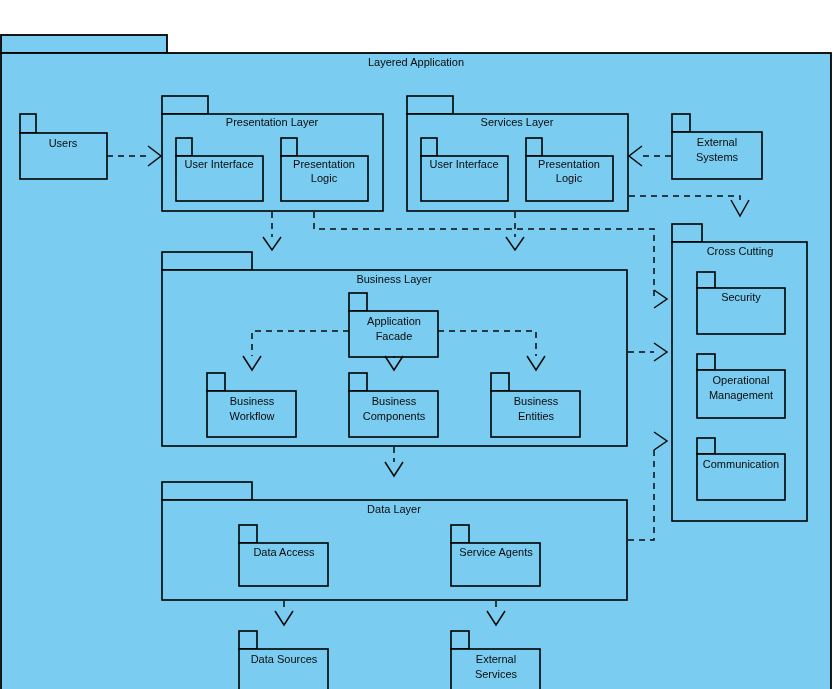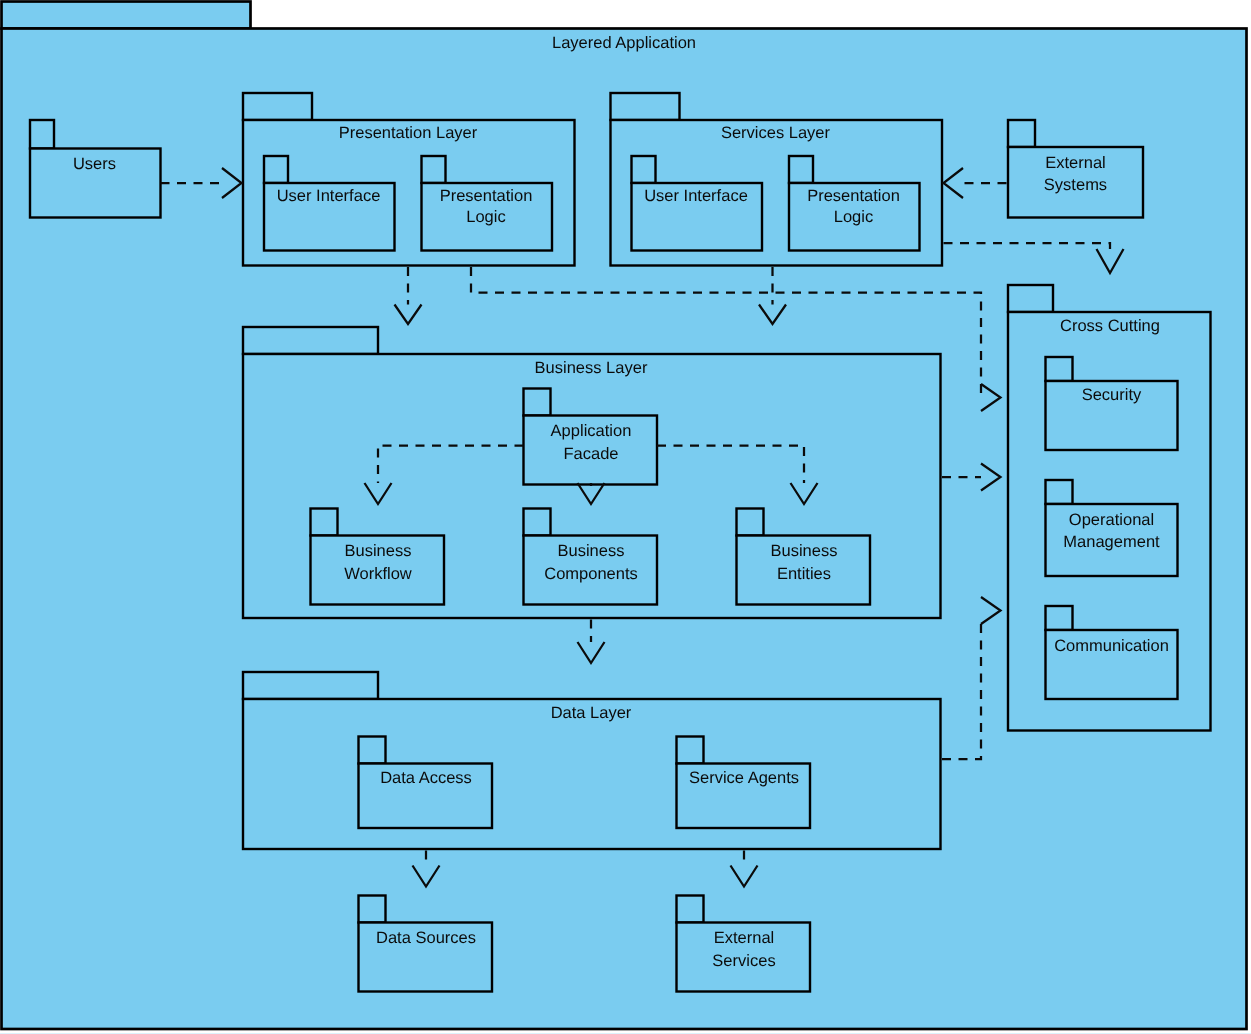--- a/index.html
+++ b/index.html
@@ -11,20 +11,21 @@
   body {
     width: 834px;
     height: 689px;
     font-family: "Liberation Sans", sans-serif;
     overflow: hidden;
   }
   #diagram-root {
     position: relative;
     width: 834px;
     height: 595px;
+    margin-top: 34px;
   }
   svg#uml-canvas {
     display: block;
     width: 834px;
     height: 689px;
   }
   .pkg-body   { fill: #7accf0; stroke: #000000; stroke-width: 1.6; }
   .pkg-tab    { fill: #7accf0; stroke: #000000; stroke-width: 1.6; }
   .frame-body { fill: #7accf0; stroke: #000000; stroke-width: 1.8; }
   .frame-tab  { fill: #7accf0; stroke: #000000; stroke-width: 1.8; }

